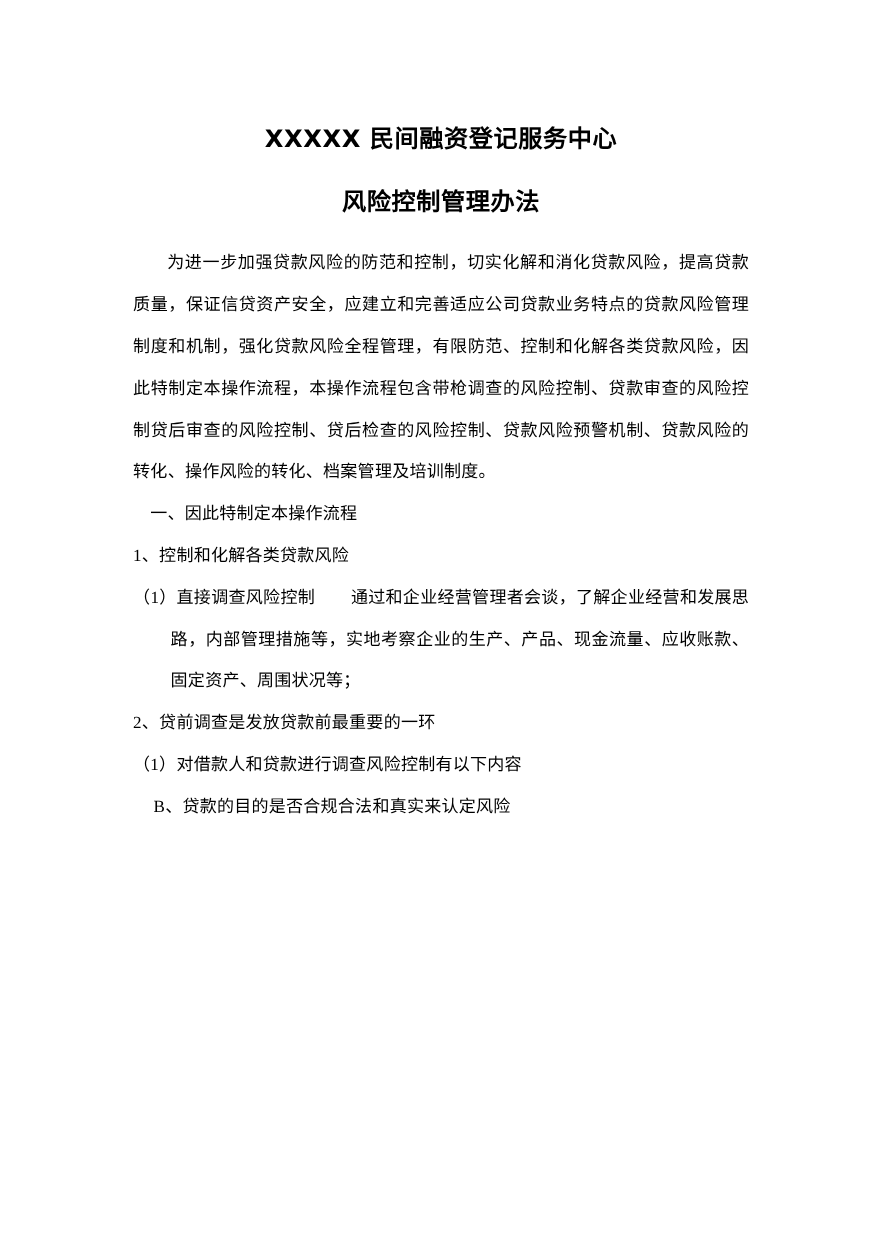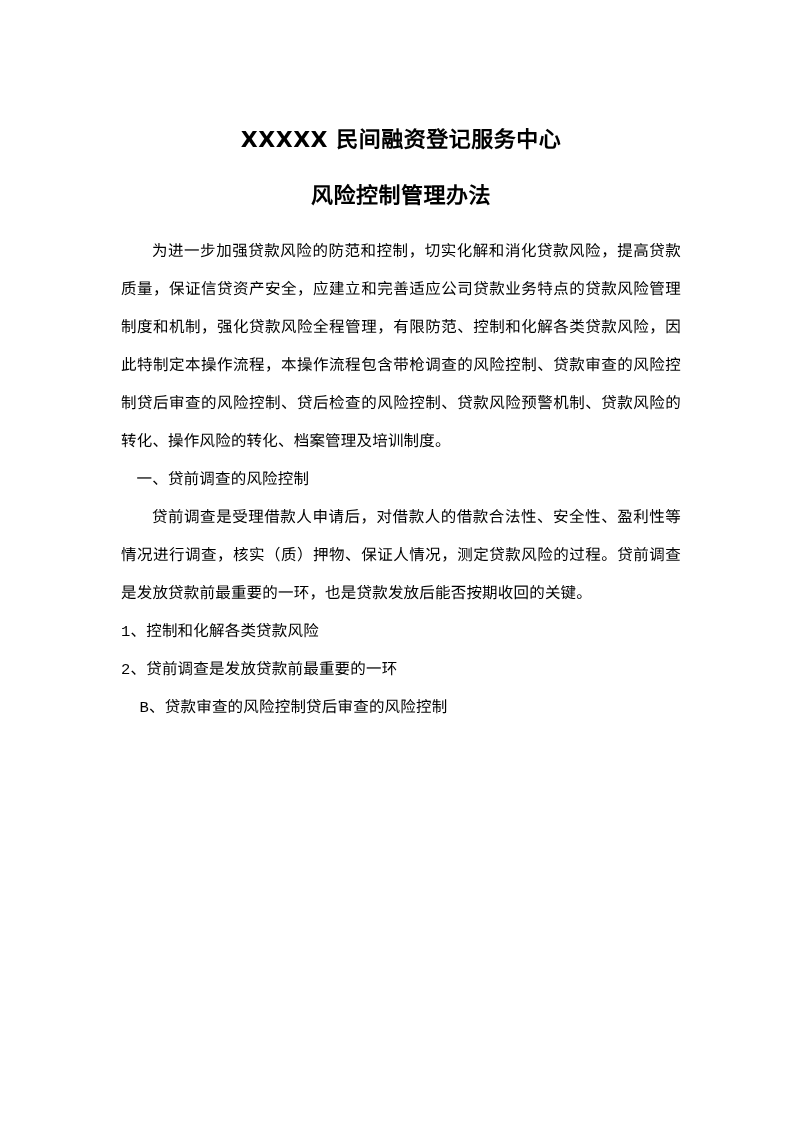--- a/index.html
+++ b/index.html
@@ -19,21 +19,21 @@
     box-sizing: border-box;
     font-family: "Liberation Serif", "DejaVu Serif", serif;
     color: #000000;
     -webkit-font-smoothing: antialiased;
   }
 
   
   .doc-body {
     position: absolute;
     left: 121px;
-    top: 104px;
+    top: 92px;
     width: 560px;
   }
 
   
   .doc-title {
     font-family: "DejaVu Sans", "Liberation Sans", sans-serif;
     font-weight: bold;
     font-size: 22px;
     line-height: 42px;
     text-align: center;
@@ -45,21 +45,20 @@
 
   
   .para {
     font-size: 15.5px;
     line-height: 38px;
     text-align: justify;
     text-justify: inter-ideograph;
     letter-spacing: 0.2px;
     margin: 0;
     word-break: break-all;
-    font-family: Liberation Mono, monospace;
   }
 
   
   .para.indent-2 { text-indent: 2em; }
 
   
   .para.indent-1 { text-indent: 1em; }
 
   
   .para.flush { text-indent: 0; }
@@ -85,28 +84,29 @@
 
 <div class="page">
   <div class="doc-body">
 
     <h1 class="doc-title title-1">XXXXX 民间融资登记服务中心</h1>
 
     <h1 class="doc-title title-2">风险控制管理办法</h1>
 
     <p class="para indent-2">为进一步加强贷款风险的防范和控制，切实化解和消化贷款风险，提高贷款质量，保证信贷资产安全，应建立和完善适应公司贷款业务特点的贷款风险管理制度和机制，强化贷款风险全程管理，有限防范、控制和化解各类贷款风险，因此特制定本操作流程，本操作流程包含带枪调查的风险控制、贷款审查的风险控制贷后审查的风险控制、贷后检查的风险控制、贷款风险预警机制、贷款风险的转化、操作风险的转化、档案管理及培训制度。</p>
 
-    <p class="para indent-1">一、贷前调查的风险控制</p>
+    <p class="para indent-1">一、因此特制定本操作流程</p>
 
-    <p class="para indent-2">贷前调查是受理借款人申请后，对借款人的借款合法性、安全性、盈利性等情况进行调查，核实（质）押物、保证人情况，测定贷款风险的过程。贷前调查是发放贷款前最重要的一环，也是贷款发放后能否按期收回的关键。</p>
 
     <p class="para flush"><span>1、</span><span>控制和化解各类贷款风险</span></p>
 
+    <p class="para hang"><span class="lead"><span>（1）直接调查风险控制</span><span class="gap-2"></span></span><span>通过和企业经营管理者会谈，了解企业经营和发展思路，内部管理措施等，实地考察企业的生产、产品、现金流量、应收账款、固定资产、周围状况等；</span></p>
 
 
     <p class="para flush"><span>2、</span><span>贷前调查是发放贷款前最重要的一环</span></p>
 
+    <p class="para hang"><span class="lead">（1）对借款人和贷款进行调查风险控制有以下内容</span></p>
 
 
-    <p class="para indent-sub">B、贷款审查的风险控制贷后审查的风险控制</p>
+    <p class="para indent-sub">B、贷款的目的是否合规合法和真实来认定风险</p>
 
   </div>
 </div>
 
 </body></html>

